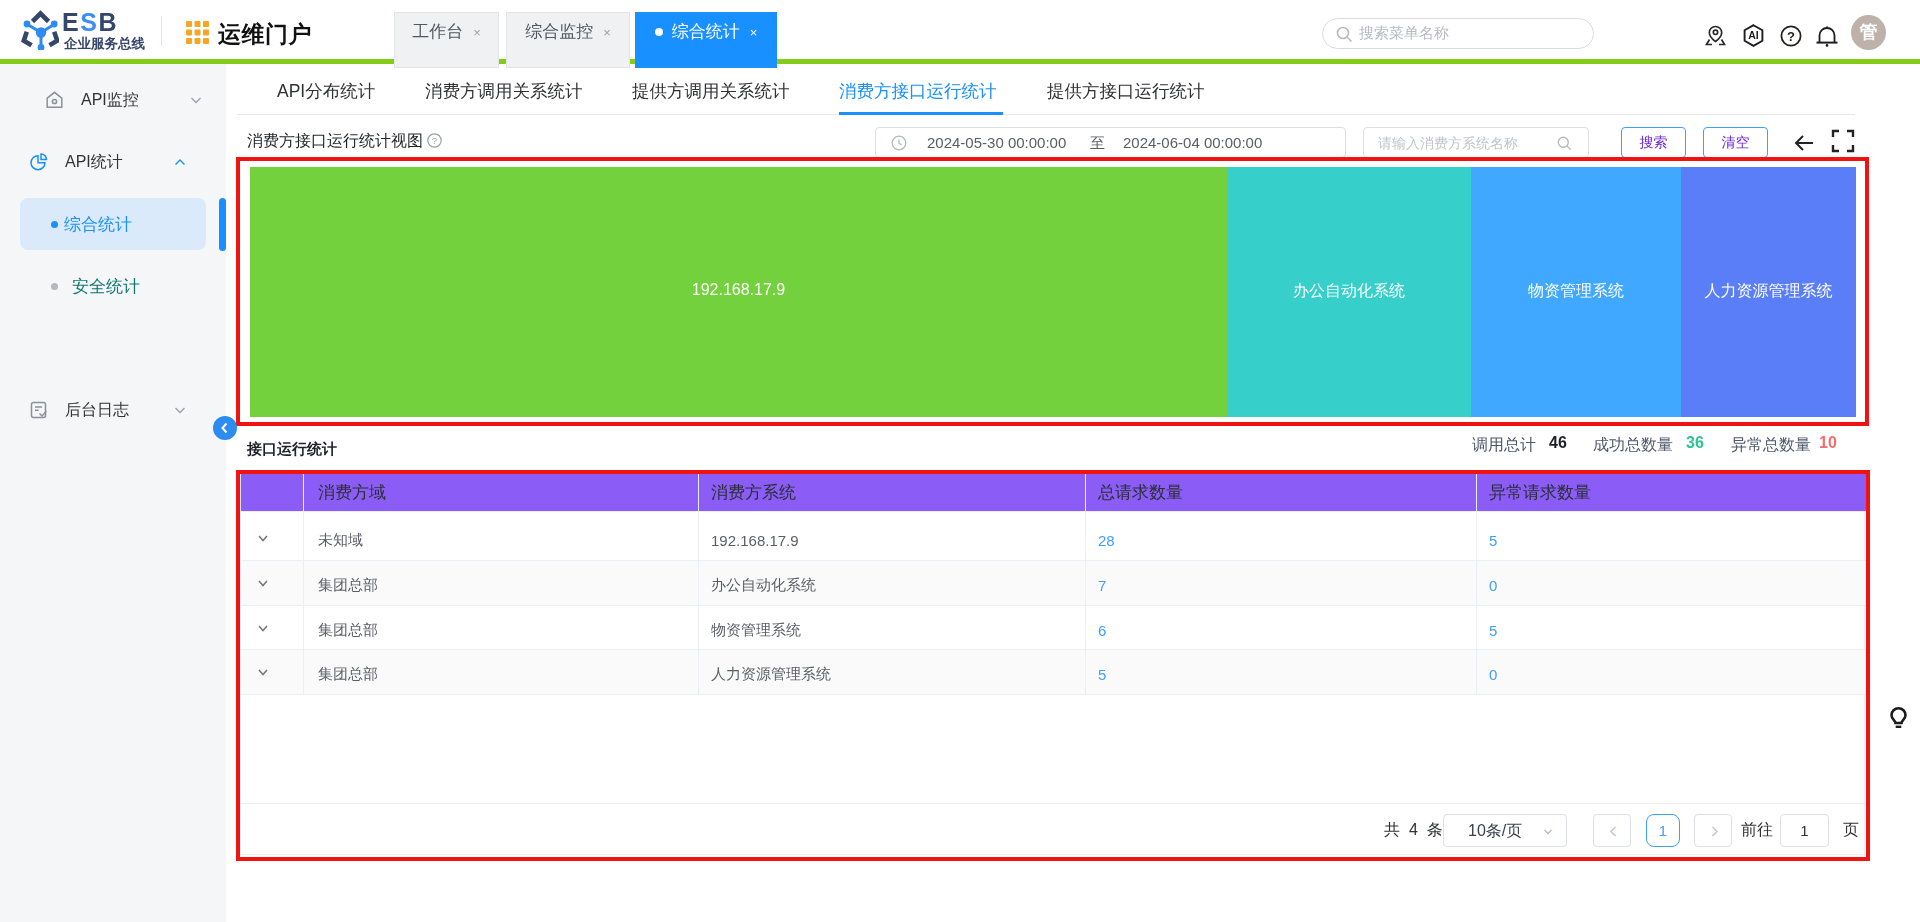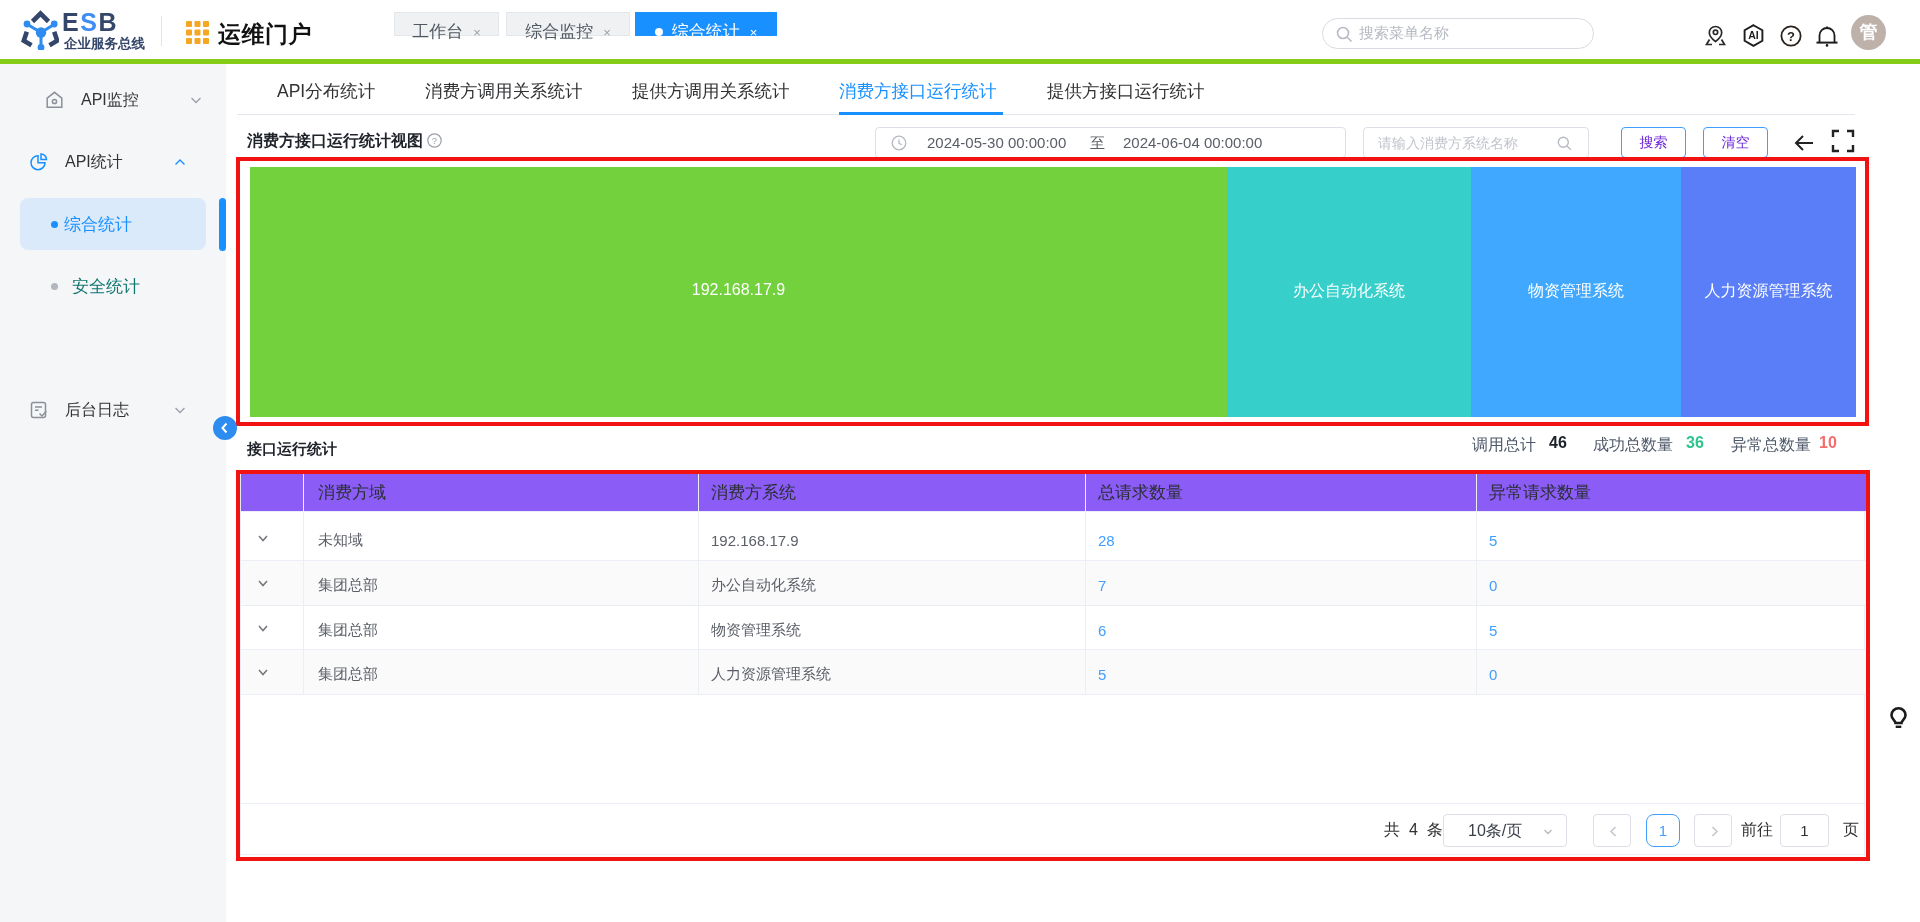--- a/index.html
+++ b/index.html
@@ -12,21 +12,21 @@
 
 #header { position:absolute; left:0; top:0; width:1920px; height:64px; background:#fff; border-bottom:5px solid #84cc16; z-index:5; }
 #logo { position:absolute; left:19px; top:10px; }
 #esbtxt { position:absolute; left:62px; top:10px; font-size:25px; font-weight:bold; color:#35466b; letter-spacing:1.5px; line-height:1; }
 #esbtxt .s { color:#3d8df5; }
 #esbsub { position:absolute; left:64px; top:35px; font-size:13.5px; font-weight:bold; color:#35466b; letter-spacing:0px; }
 #hdivider { position:absolute; left:161px; top:16px; width:1px; height:30px; background:#e3e3e3; }
 #gridicon { position:absolute; left:186px; top:21px; }
 #portal { position:absolute; left:218px; top:19px; font-size:23px; font-weight:bold; color:#111; letter-spacing:0.5px; }
 .hicon { position:absolute; top:24px; }
-.htab { position:absolute; top:12px; height:24px; line-height:38px; font-size:17px; color:#4f5760; background:#f0f1f3; border:1px solid #e3e6ea; text-align:center; }
+.htab { position:absolute; top:12px; height:56px; line-height:38px; font-size:17px; color:#4f5760; background:#f0f1f3; border:1px solid #e3e6ea; text-align:center; }
 .htab .x { color:#9aa0aa; font-size:13px; margin-left:10px; }
 .htab.active { background:#1890ff; color:#fff; border-color:#1890ff; }
 .htab.active .x { color:#fff; }
 .dotw { display:inline-block; width:8px; height:8px; background:#fff; border-radius:50%; margin-right:9px; position:relative; top:-1px; }
 #hsearch { position:absolute; left:1322px; top:18px; width:272px; height:31px; border:1px solid #d8dce2; border-radius:16px; }
 #hsearch .ph { position:absolute; left:36px; top:5px; font-size:15px; color:#b6bac2; }
 .avatar { position:absolute; left:1851px; top:15px; width:35px; height:35px; border-radius:50%; background:#bdb1aa; color:#fff; font-size:18px; font-weight:bold; text-align:center; line-height:35px; }
 
 
 #sidebar { position:absolute; left:0; top:64px; width:226px; height:858px; background:#f5f6f8; }
@@ -43,21 +43,21 @@
 #collapse svg { position:absolute; left:4px; top:4px; }
 
 
 #ctabs { position:absolute; left:226px; top:64px; width:1694px; height:52px; background:#fff; }
 #ctabs .line { position:absolute; left:11px; top:50px; width:1618px; height:1px; background:#e4e7ed; }
 .ctab { position:absolute; top:15px; font-size:17.5px; color:#303133; white-space:nowrap; }
 .ctab.active { color:#1890ff; }
 #cbar { position:absolute; left:613px; top:48px; width:164px; height:3px; background:#1890ff; }
 
 
-#vtitle { position:absolute; left:247px; top:131px; font-size:16px; font-weight:bold; color:#1f2329; }
+#vtitle { position:absolute; left:247px; top:131px; font-size:16px; font-weight:normal; color:#1f2329; }
 .inputbox { position:absolute; top:127px; height:31px; border:1px solid #dcdfe6; border-radius:4px; background:#fff; }
 #datebox  { left:875px; width:471px; }
 #datebox .t { position:absolute; top:6px; font-size:15px; color:#5a5e66; }
 #sysinput { left:1363px; width:226px; }
 #sysinput .ph { position:absolute; left:14px; top:7px; font-size:14px; color:#c0c4cc; }
 .btn { position:absolute; top:127px; width:65px; height:31px; border:1px solid #409eff; border-radius:4px; color:#6d28d9; font-size:14px; text-align:center; line-height:29px; background:#fff; }
 
 
 #red1 { position:absolute; left:236px; top:157px; width:1633px; height:269px; border:4px solid #f11212; z-index:8; }
 #red2 { position:absolute; left:236px; top:470px; width:1634px; height:391px; border:4px solid #f11212; z-index:8; }

